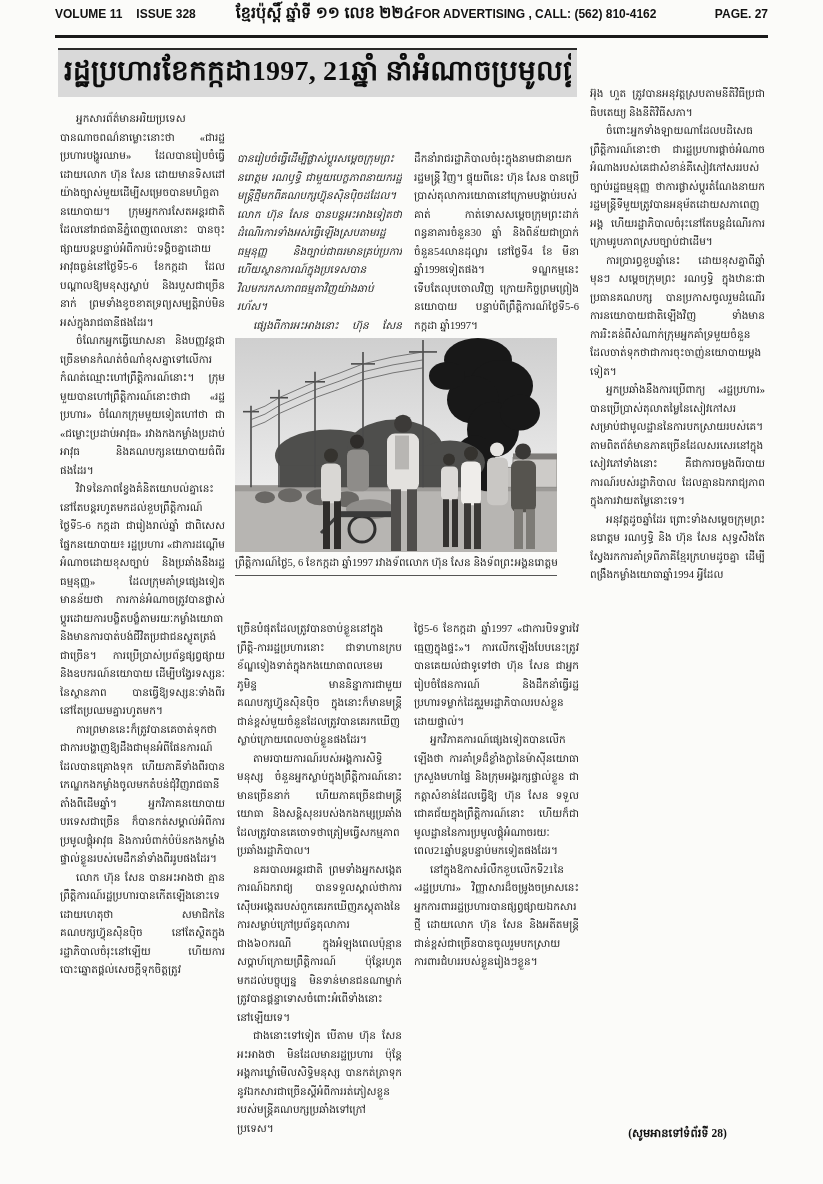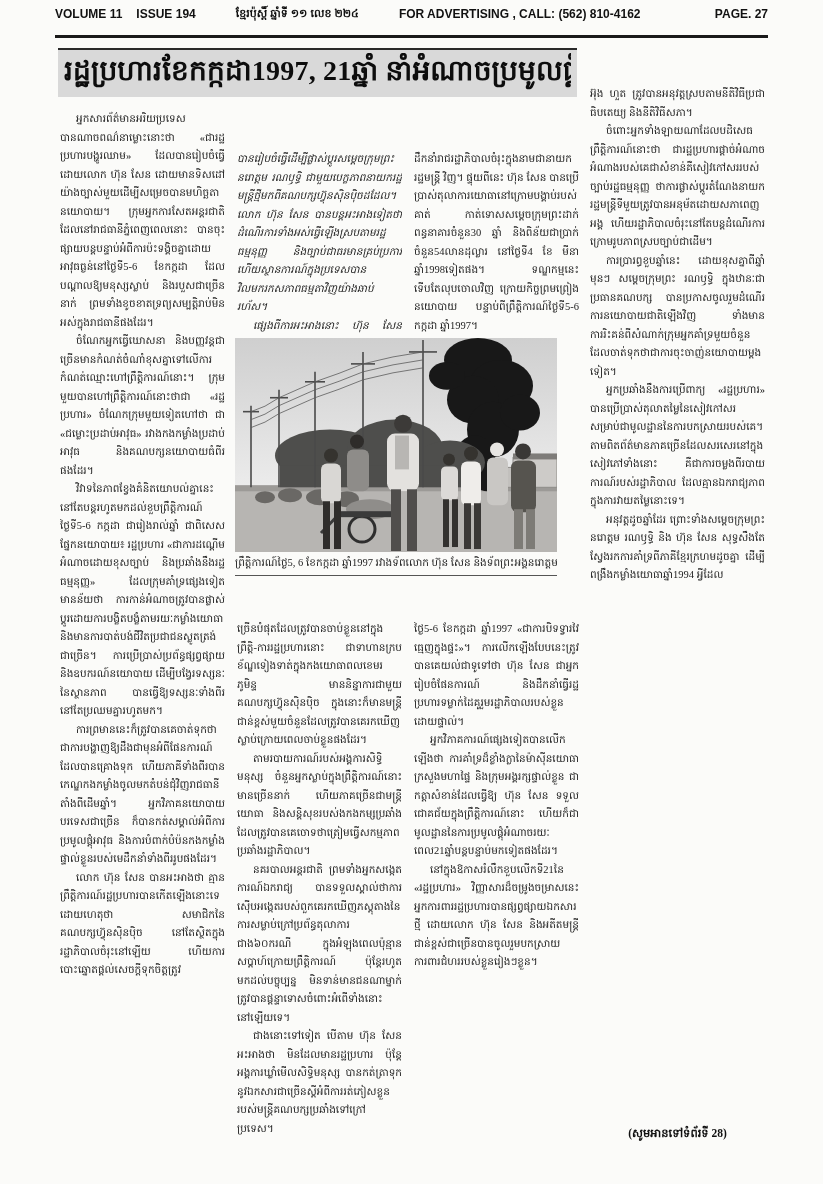--- a/index.html
+++ b/index.html
@@ -15,21 +15,21 @@
   .masthead {
     position:absolute; left:55px; top:12px; width:713px; height:26px;
     display:flex; align-items:center;
     font-family:"Liberation Sans", sans-serif;
     font-weight:bold; font-size:12px; color:#111;
     border-bottom:3px solid #1a1a1a;
     padding-bottom:20px;
   }
   .masthead .vol { margin-right:14px; }
   .masthead .iss { margin-right:40px; }
-  .masthead .khm { margin-right:40px; font-size:11px;text-align:right; }
+  .masthead .khm { font-size:16px;text-align:right; }
   .masthead .adv { flex:1; }
   .masthead .pageno { text-align:center; }
   
   .headline-box {
     position:absolute; left:58px; top:48px; width:519px; height:49px;
     background:#d9d9d9;
     border-top:2px solid #2a2a2a;
     display:flex; align-items:center;
     padding:0 6px;
   }
@@ -67,21 +67,21 @@
   .cont-note {
     position:absolute; left:590px; top:1126px; width:175px;
     font-size:11.5px; font-weight:bold; text-align:center; color:#111;
   }
 </style>
 </head>
 <body>
 
 <div class="masthead">
   <span class="vol">VOLUME 11</span>
-  <span class="iss">ISSUE 194</span>
+  <span class="iss">ISSUE 328</span>
   <span class="khm">ខ្មែរប៉ុស្តិ៍ ឆ្នាំទី ១១   លេខ ២២៤</span>
   <span class="adv">FOR ADVERTISING ,  CALL: (562) 810-4162</span>
   <span class="pageno">PAGE. 27</span>
 </div>
 
 <div class="headline-box">
   <h1>រដ្ឋប្រហារខែកក្កដា1997, 21ឆ្នាំ នាំអំណាចប្រមូលផ្ដុំទៅ...</h1>
 </div>
 
 <div id="col1" class="colseg">

